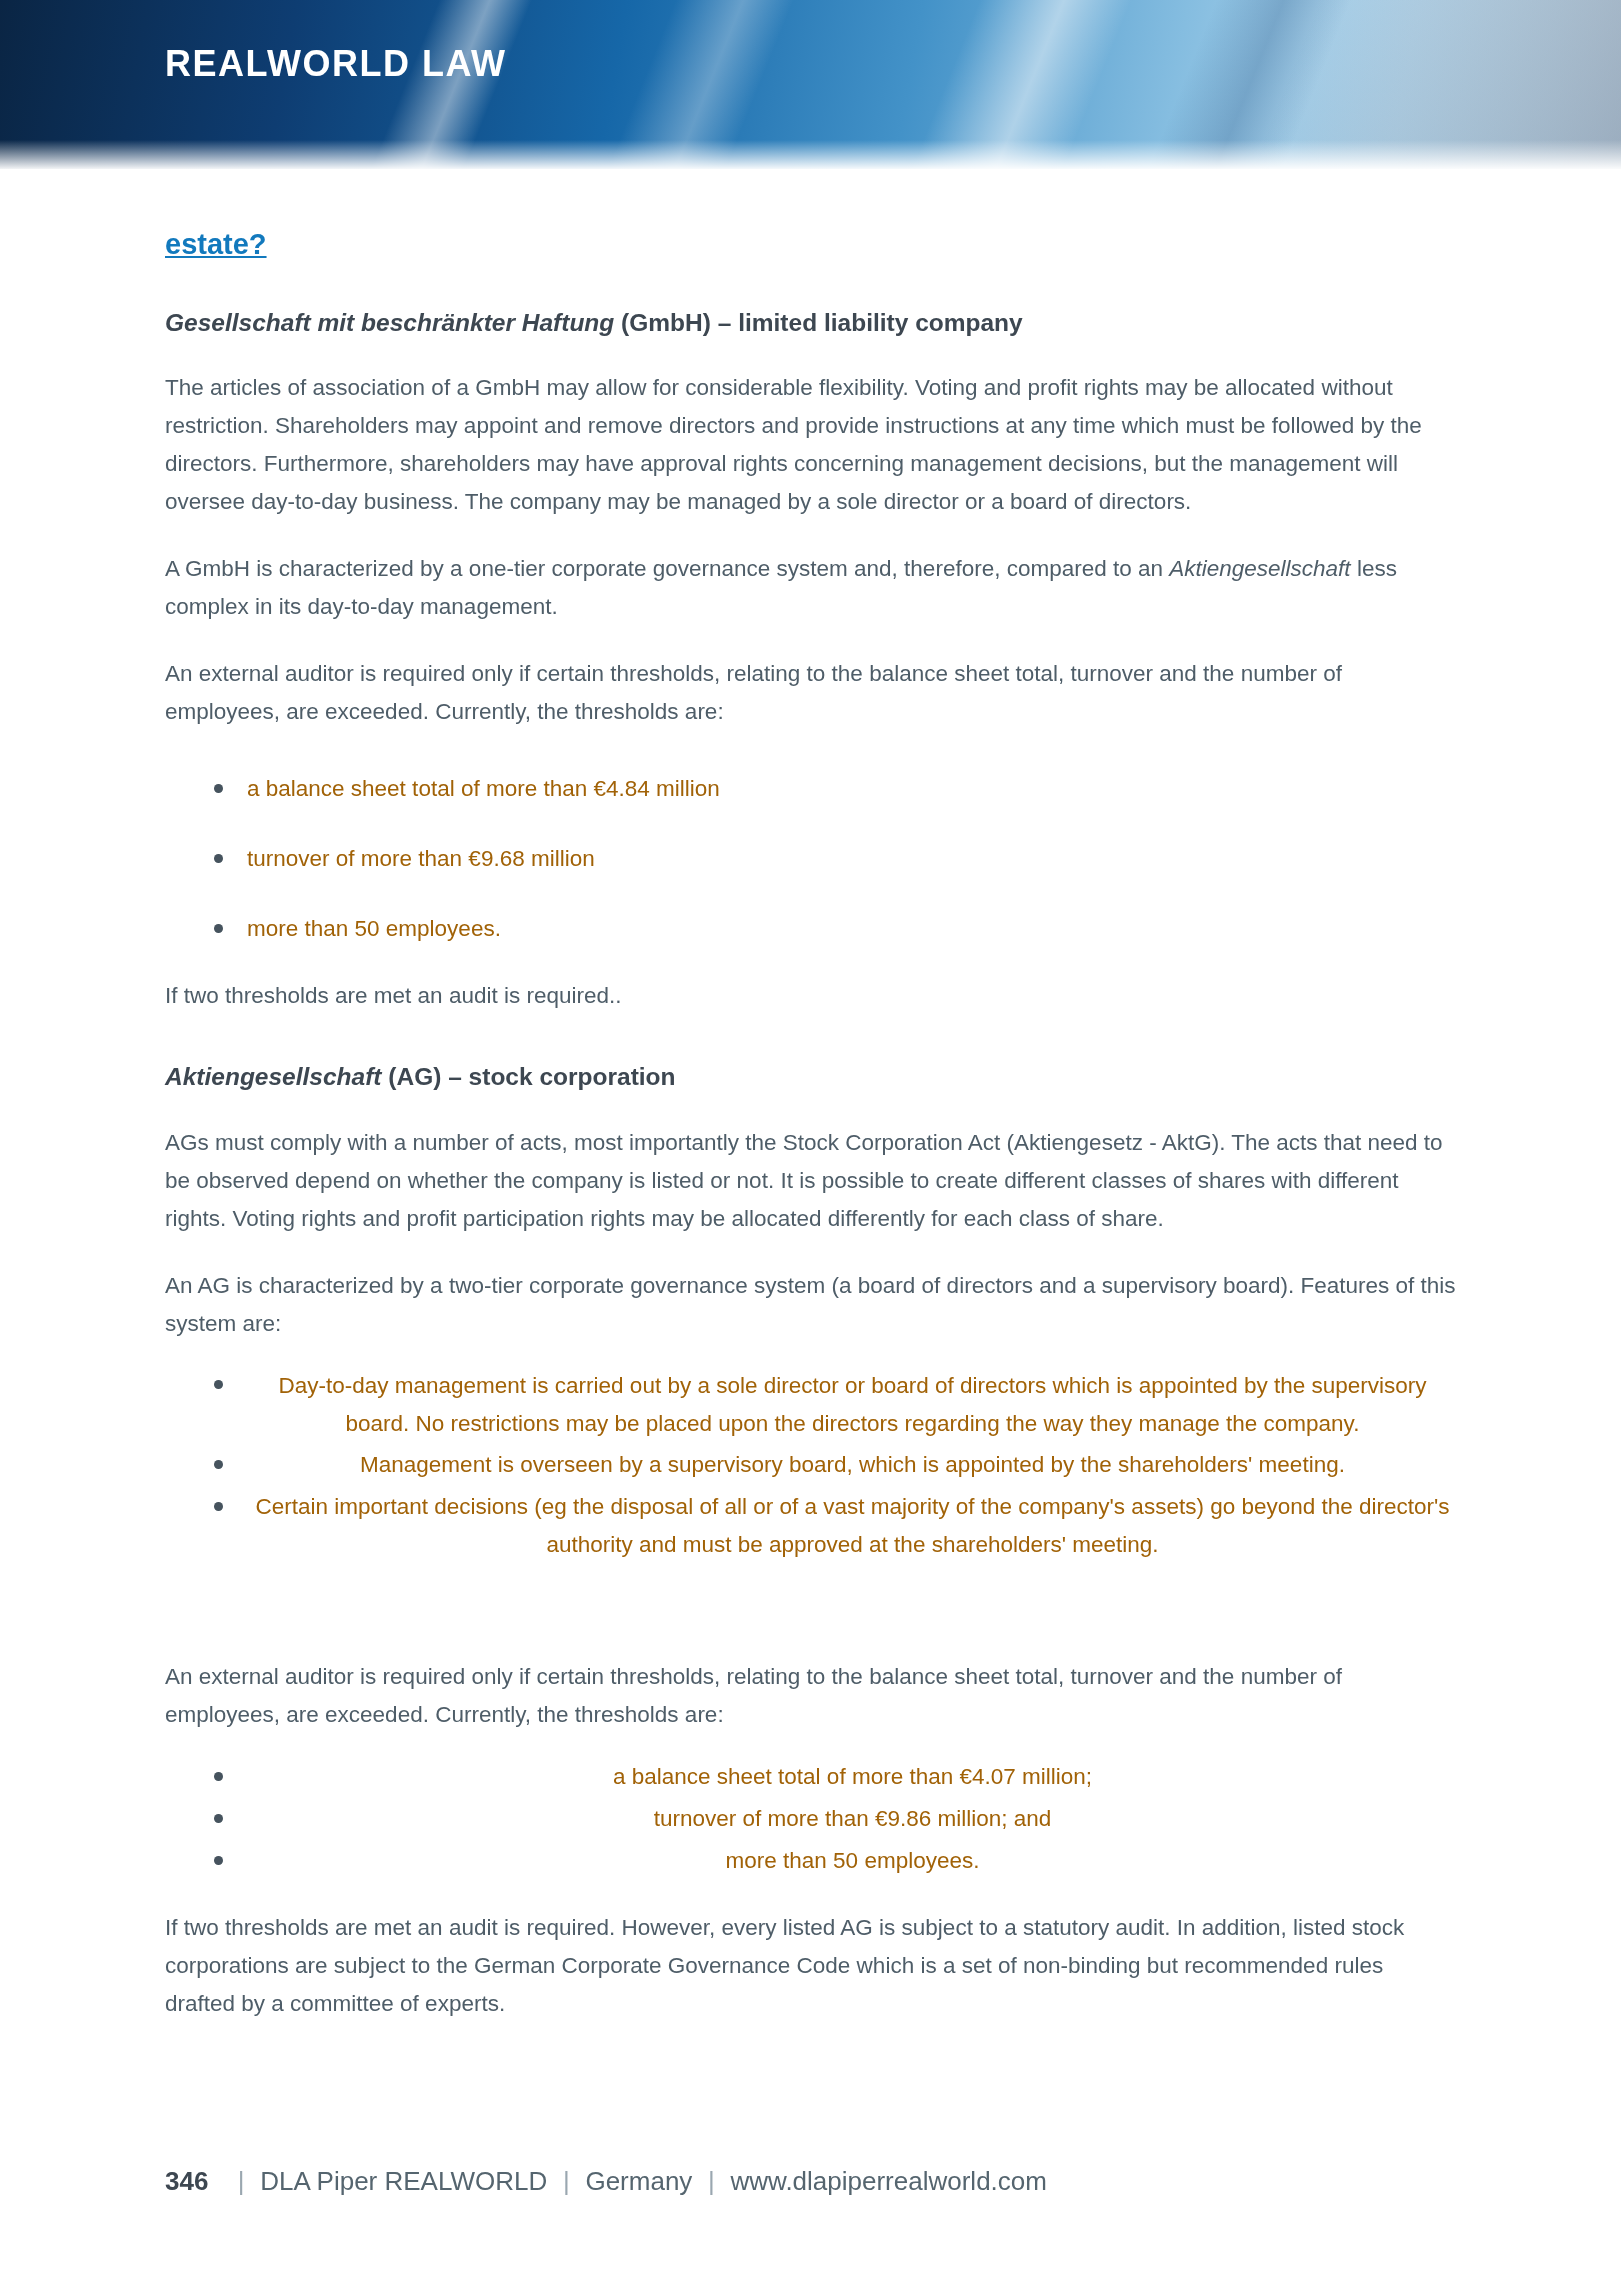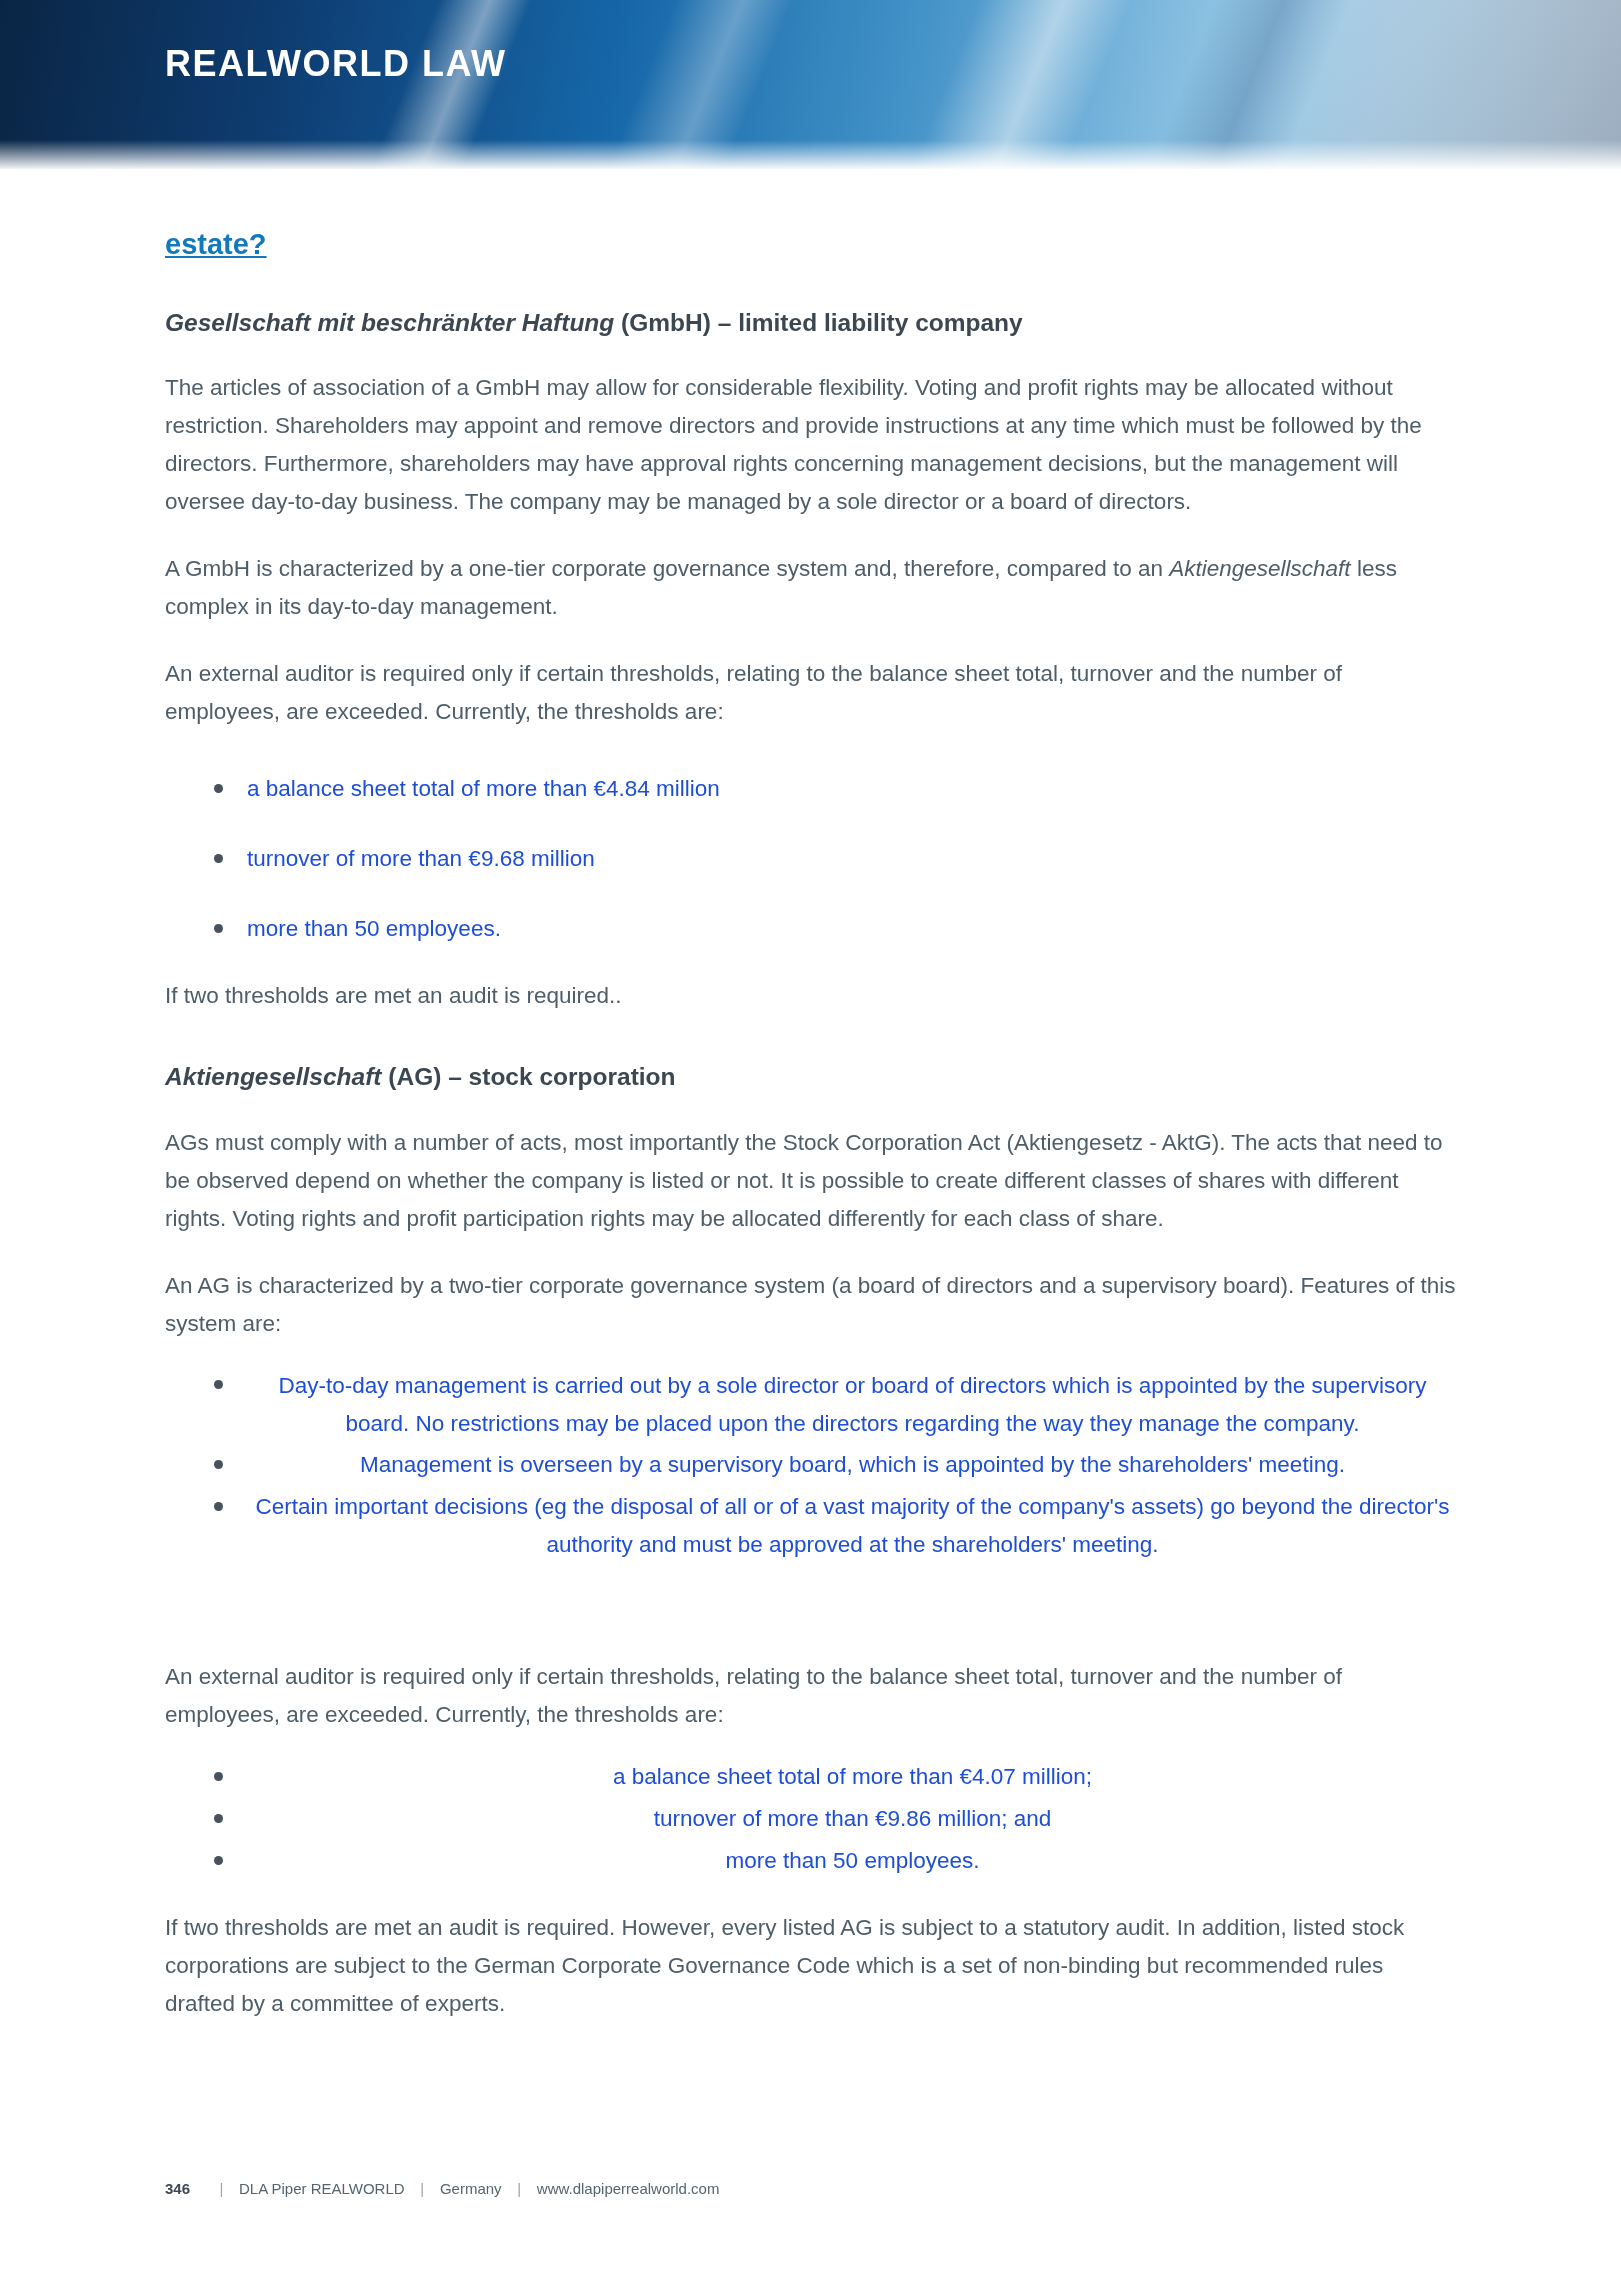--- a/index.html
+++ b/index.html
@@ -76,21 +76,21 @@
 
   ul.list {
     list-style: none;
     margin: 39px 0 0 0;
     padding: 0 0 0 82px;
   }
   ul.list li {
     position: relative;
     font-size: 22.5px;
     line-height: 38px;
-    color: #1d4ed8;
+    color: #a16207;
   }
   ul.list li::before {
     content: "";
     position: absolute;
     left: -33px;
     top: 13.7px;
     width: 8.8px;
     height: 8.8px;
     border-radius: 50%;
     background: #46535e;
@@ -100,21 +100,21 @@
   ul.list.tight  li { margin-bottom: 3.9px; }
   ul.list.tight  li:last-child { margin-bottom: 0; }
   p.after-gap { margin-top: 94px !important; }
   ul.list.tight.follow { margin-top: 24px; text-align: center; }
 
   
   .footer {
     position: absolute;
     left: 165px;
     bottom: 96px;
-    font-size: 15px;
+    font-size: 26px;
     color: #55656f;
     white-space: nowrap;
   }
   .footer .pg {
     font-weight: 700;
     color: #3d4751;
     margin-right: 13.7px;
   }
   .footer .sep {
     color: #9aa7b0;

